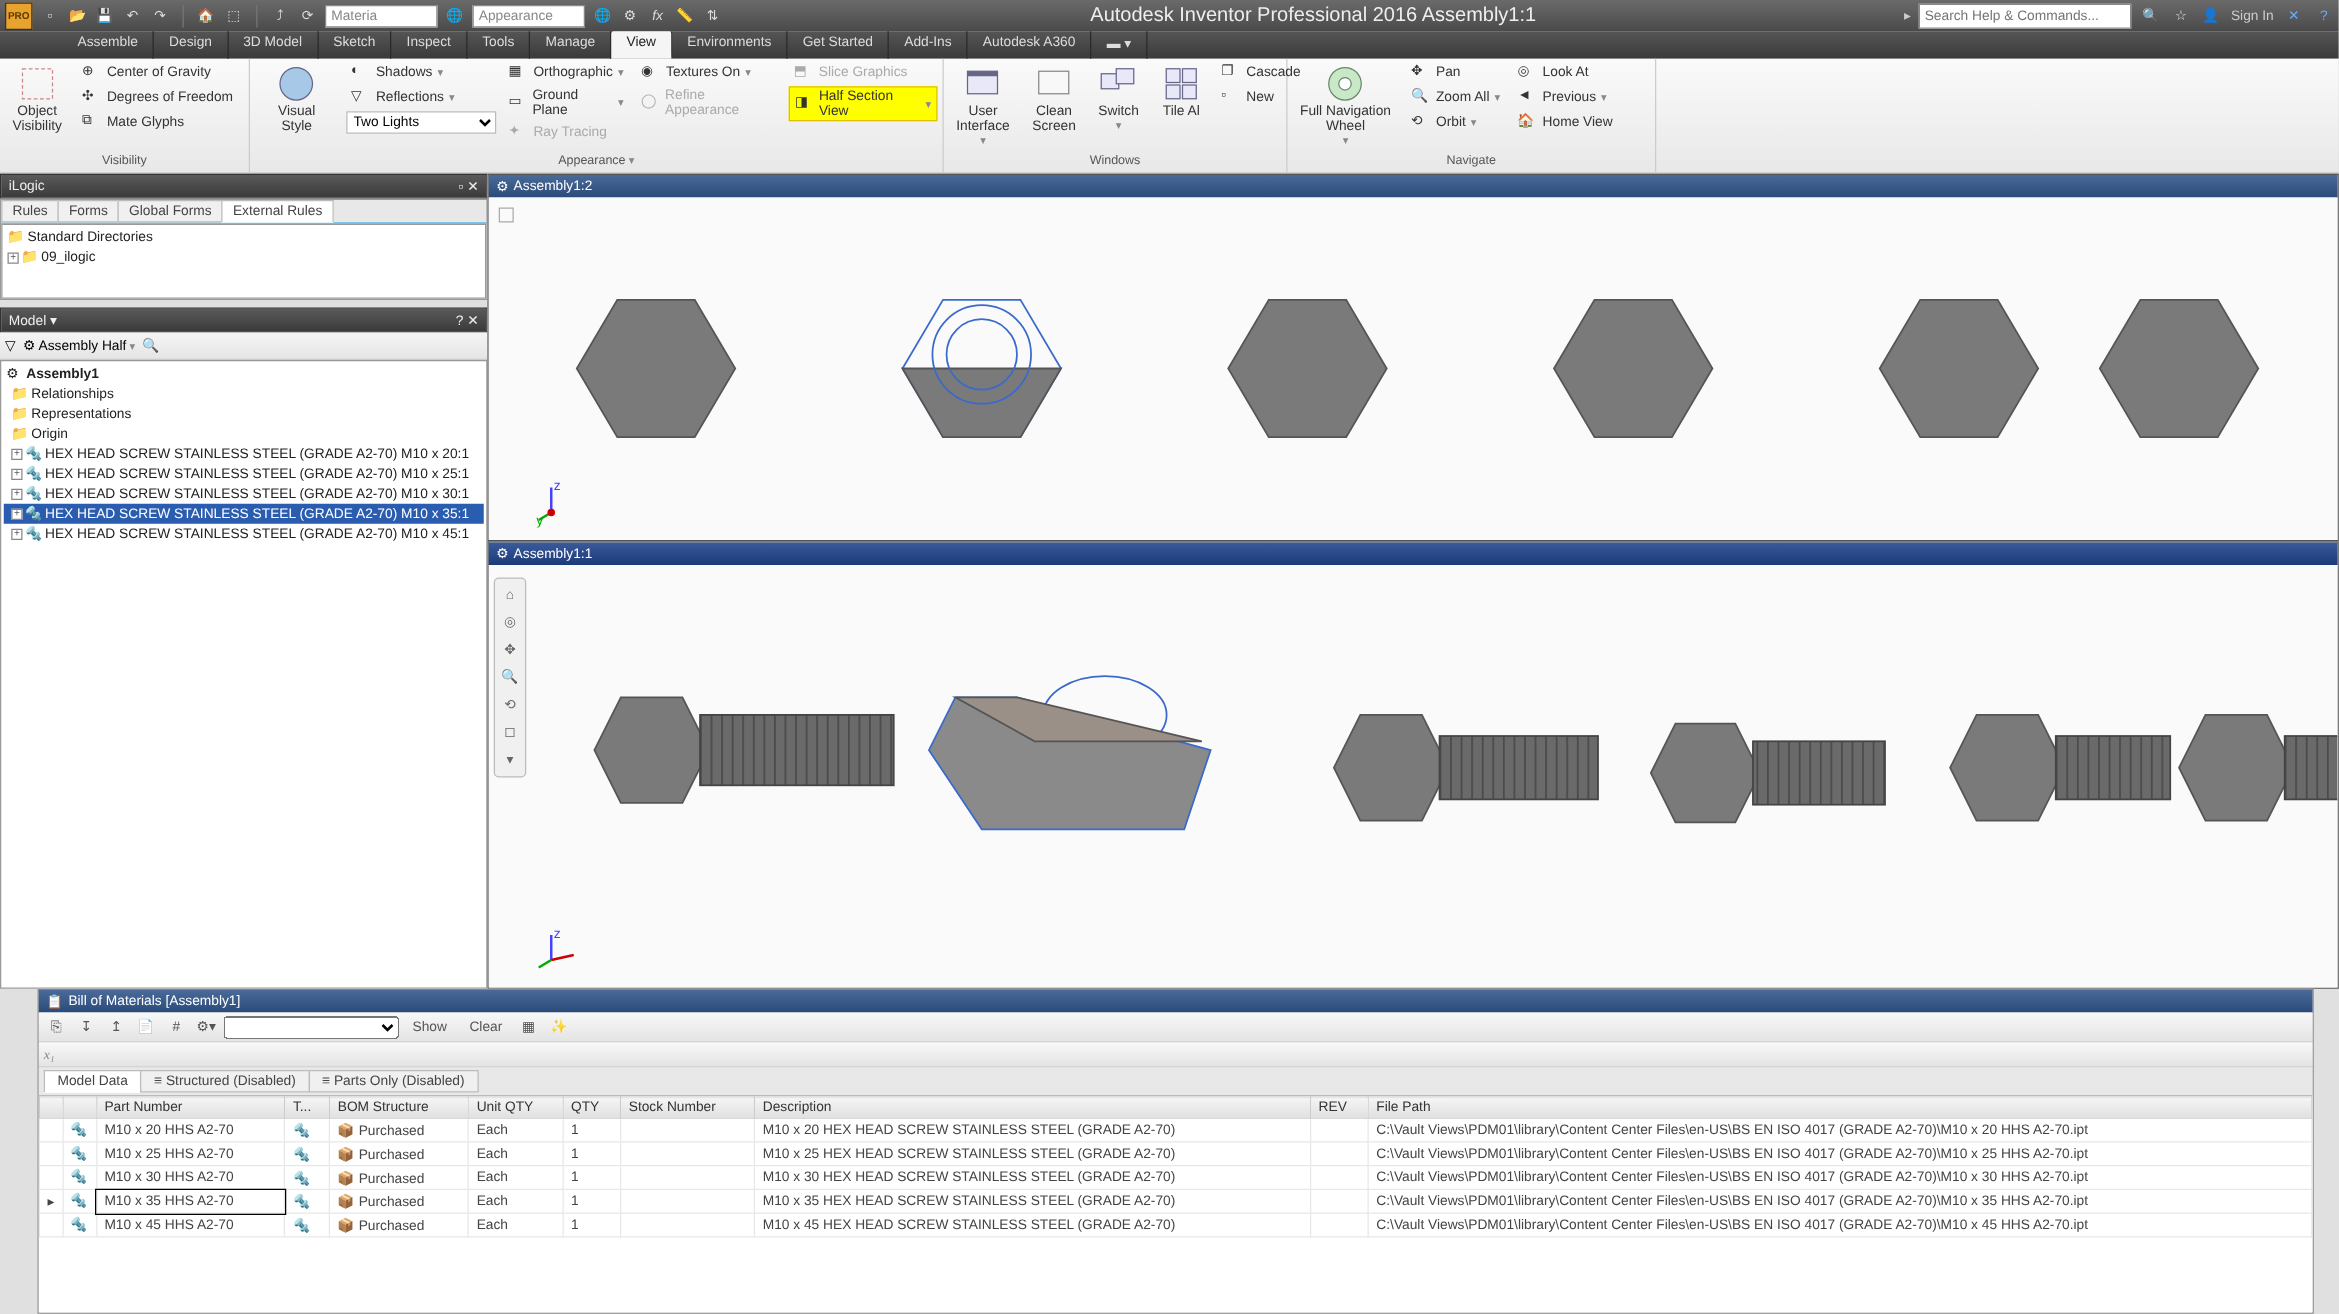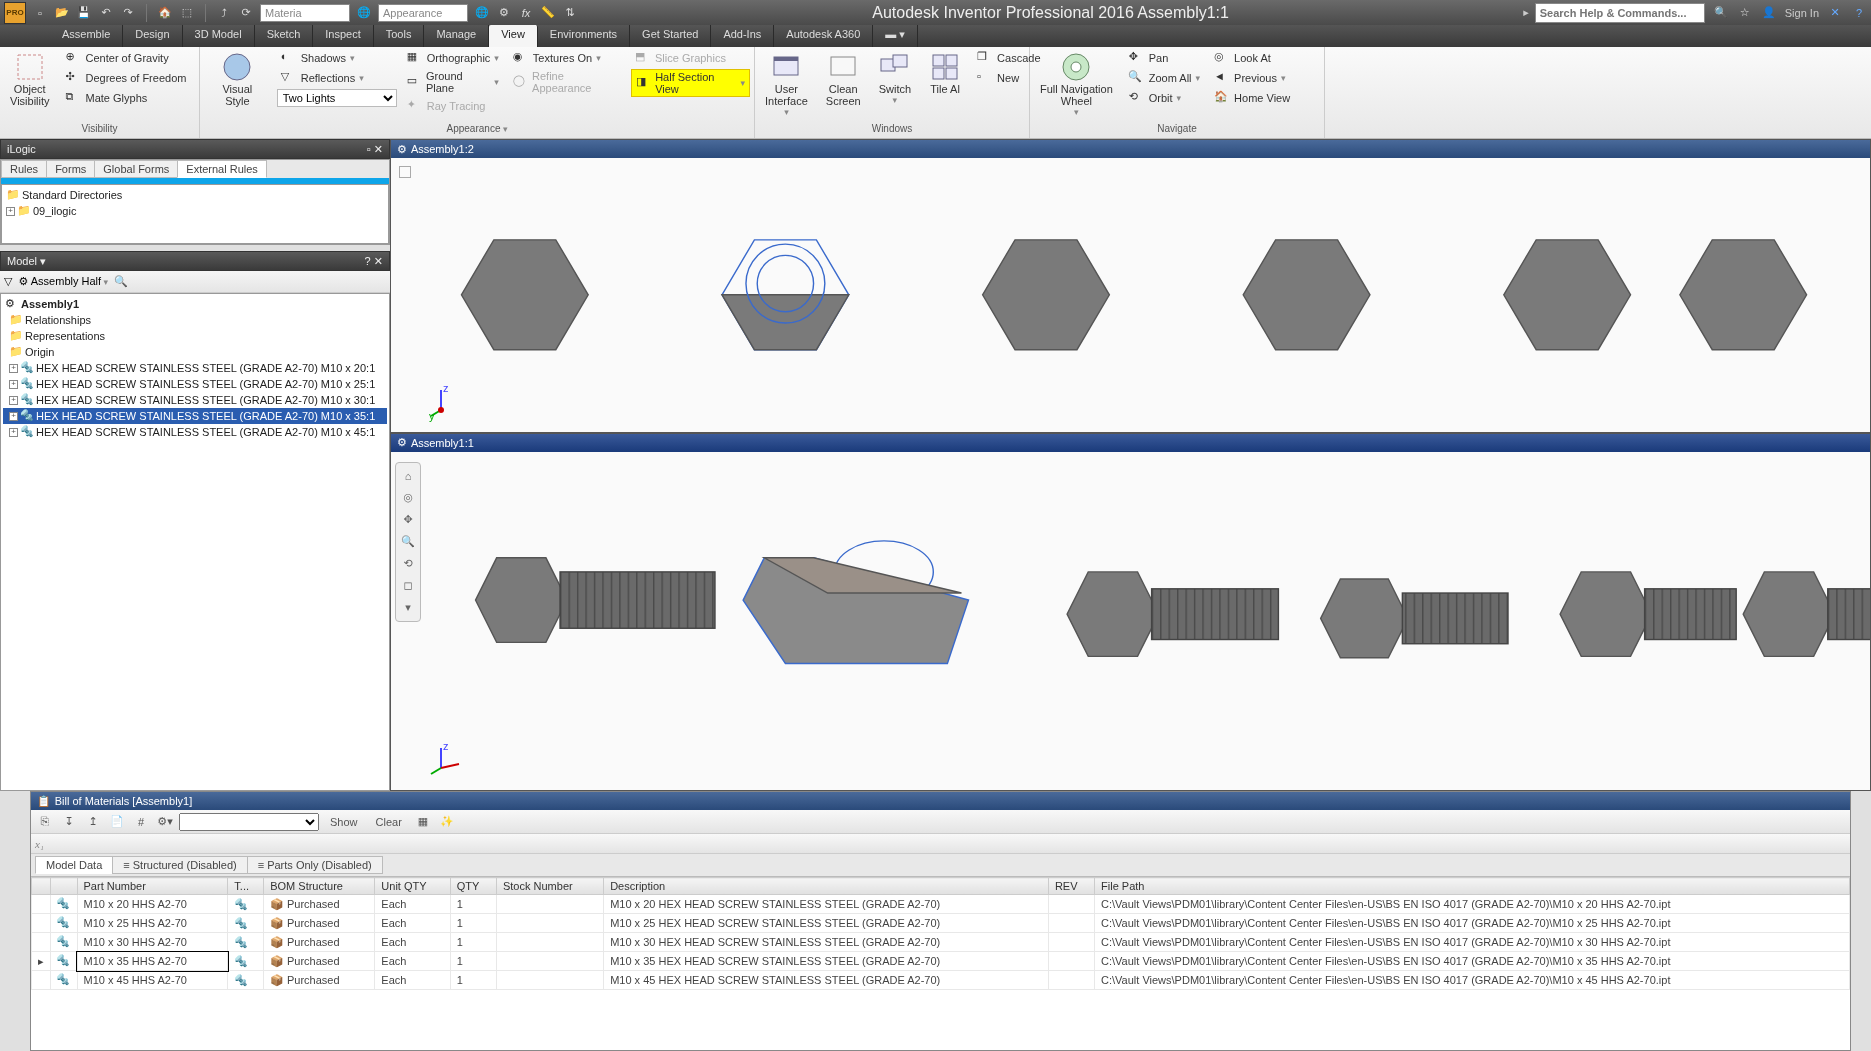--- a/index.html
+++ b/index.html
@@ -6,21 +6,21 @@
 body { background: #e0e0e0; width: 1871px; height: 1051px; overflow: hidden; }
 
 
 .titlebar { height: 25px; background: linear-gradient(#6a6a6a, #4a4a4a); display: flex; align-items: center; padding: 0 4px; color: #ccc; }
 .titlebar .qat { display: flex; gap: 6px; align-items: center; }
 .titlebar .qat-icon { width: 16px; height: 16px; display: inline-flex; align-items: center; justify-content: center; color: #ddd; }
 .titlebar .inv-logo { width: 22px; height: 22px; background: #e8a22e; border: 1px solid #333; border-radius: 0; display:flex;align-items:center;justify-content:center;color:#5a3a00;font-weight:bold;font-size:8px; }
 .titlebar .combo { height: 18px; background: #fff; border: 1px solid #888; color: #888; padding: 0 4px; min-width: 90px; display: inline-flex; align-items: center; }
 .titlebar .sep { width: 1px; height: 18px; background: #777; margin: 0 4px; }
 .titlebar .apptitle { flex: 1; text-align: center; color: #eee; font-size: 16px; }
-.titlebar .search { width: 170px; height: 20px; background: #fff; border: 1px solid #888; color: #888; padding: 0 4px; font-weight: bold; }
+.titlebar .search { width: 170px; height: 20px; background: #fff; border: 1px solid #888; color: #888; padding: 0 4px; }
 .titlebar .right-icons { display: flex; gap: 8px; align-items: center; margin-left: 8px; }
 
 
 .maintabs { height: 22px; background: linear-gradient(#555,#3a3a3a); display: flex; align-items: stretch; color: #ddd; padding-left: 50px; }
 .maintabs .tab { padding: 3px 12px; border-right: 1px solid #2a2a2a; cursor: default; }
 .maintabs .tab.active { background: #f5f5f5; color: #222; border-radius: 2px 2px 0 0; }
 
 
 .ribbon { height: 92px; background: linear-gradient(#fafafa,#e8e8e8); border-bottom: 1px solid #bbb; display: flex; }
 .ribbon-group { border-right: 1px solid #ccc; display: flex; flex-direction: column; padding: 2px 4px; position: relative; }
@@ -31,21 +31,21 @@
 .ribbon-bigbtn { display: flex; flex-direction: column; align-items: center; padding: 2px 6px; color: #333; text-align: center; }
 .ribbon-bigbtn .bigico { width: 32px; height: 32px; }
 .ribbon-col { display: flex; flex-direction: column; gap: 2px; }
 .highlight { background: #ffff00; border: 1px solid #e0c000; }
 .ribbon select { font-size: 11px; border: 1px solid #bbb; background: #fff; padding: 1px; }
 
 
 .left-col { position: absolute; left: 0; top: 139px; width: 390px; bottom: 260px; display: flex; flex-direction: column; }
 .panel-hdr { background: linear-gradient(#5a5a5a,#3a3a3a); color: #eee; padding: 2px 6px; display: flex; align-items: center; justify-content: space-between; border: 1px solid #333; height: 20px; }
 .panel-body { background: #fff; border: 1px solid #999; flex: 1; overflow: auto; }
-.tabstrip { display: flex; background: #e8e8e8; border-bottom: 6px solid #0ea5e9; }
+.tabstrip { display: flex; background: #e8e8e8; border-bottom: 1px solid #0ea5e9; }
 .tabstrip .t { padding: 2px 8px; border: 1px solid #bbb; background: #f0f0f0; margin-right: -1px; color: #444; }
 .tabstrip .t.active { background: #fff; border-bottom-color: #fff; }
 .tree { padding: 2px; color: #222; }
 .tree .node { padding: 1px 2px; white-space: nowrap; display: flex; align-items: center; gap: 2px; }
 .tree .node.selected { background: #2a5db0; color: #fff; }
 .tree .expander { width: 9px; height: 9px; border: 1px solid #888; display: inline-flex; align-items: center; justify-content: center; font-size: 8px; line-height: 1; color: #555; background: #fff; }
 .tree .ico { width: 14px; height: 14px; display: inline-block; }
 .toolbar-row { display: flex; align-items: center; gap: 6px; padding: 2px 4px; background: linear-gradient(#f5f5f5,#e5e5e5); border-bottom: 1px solid #ccc; height: 22px; }
 
 

